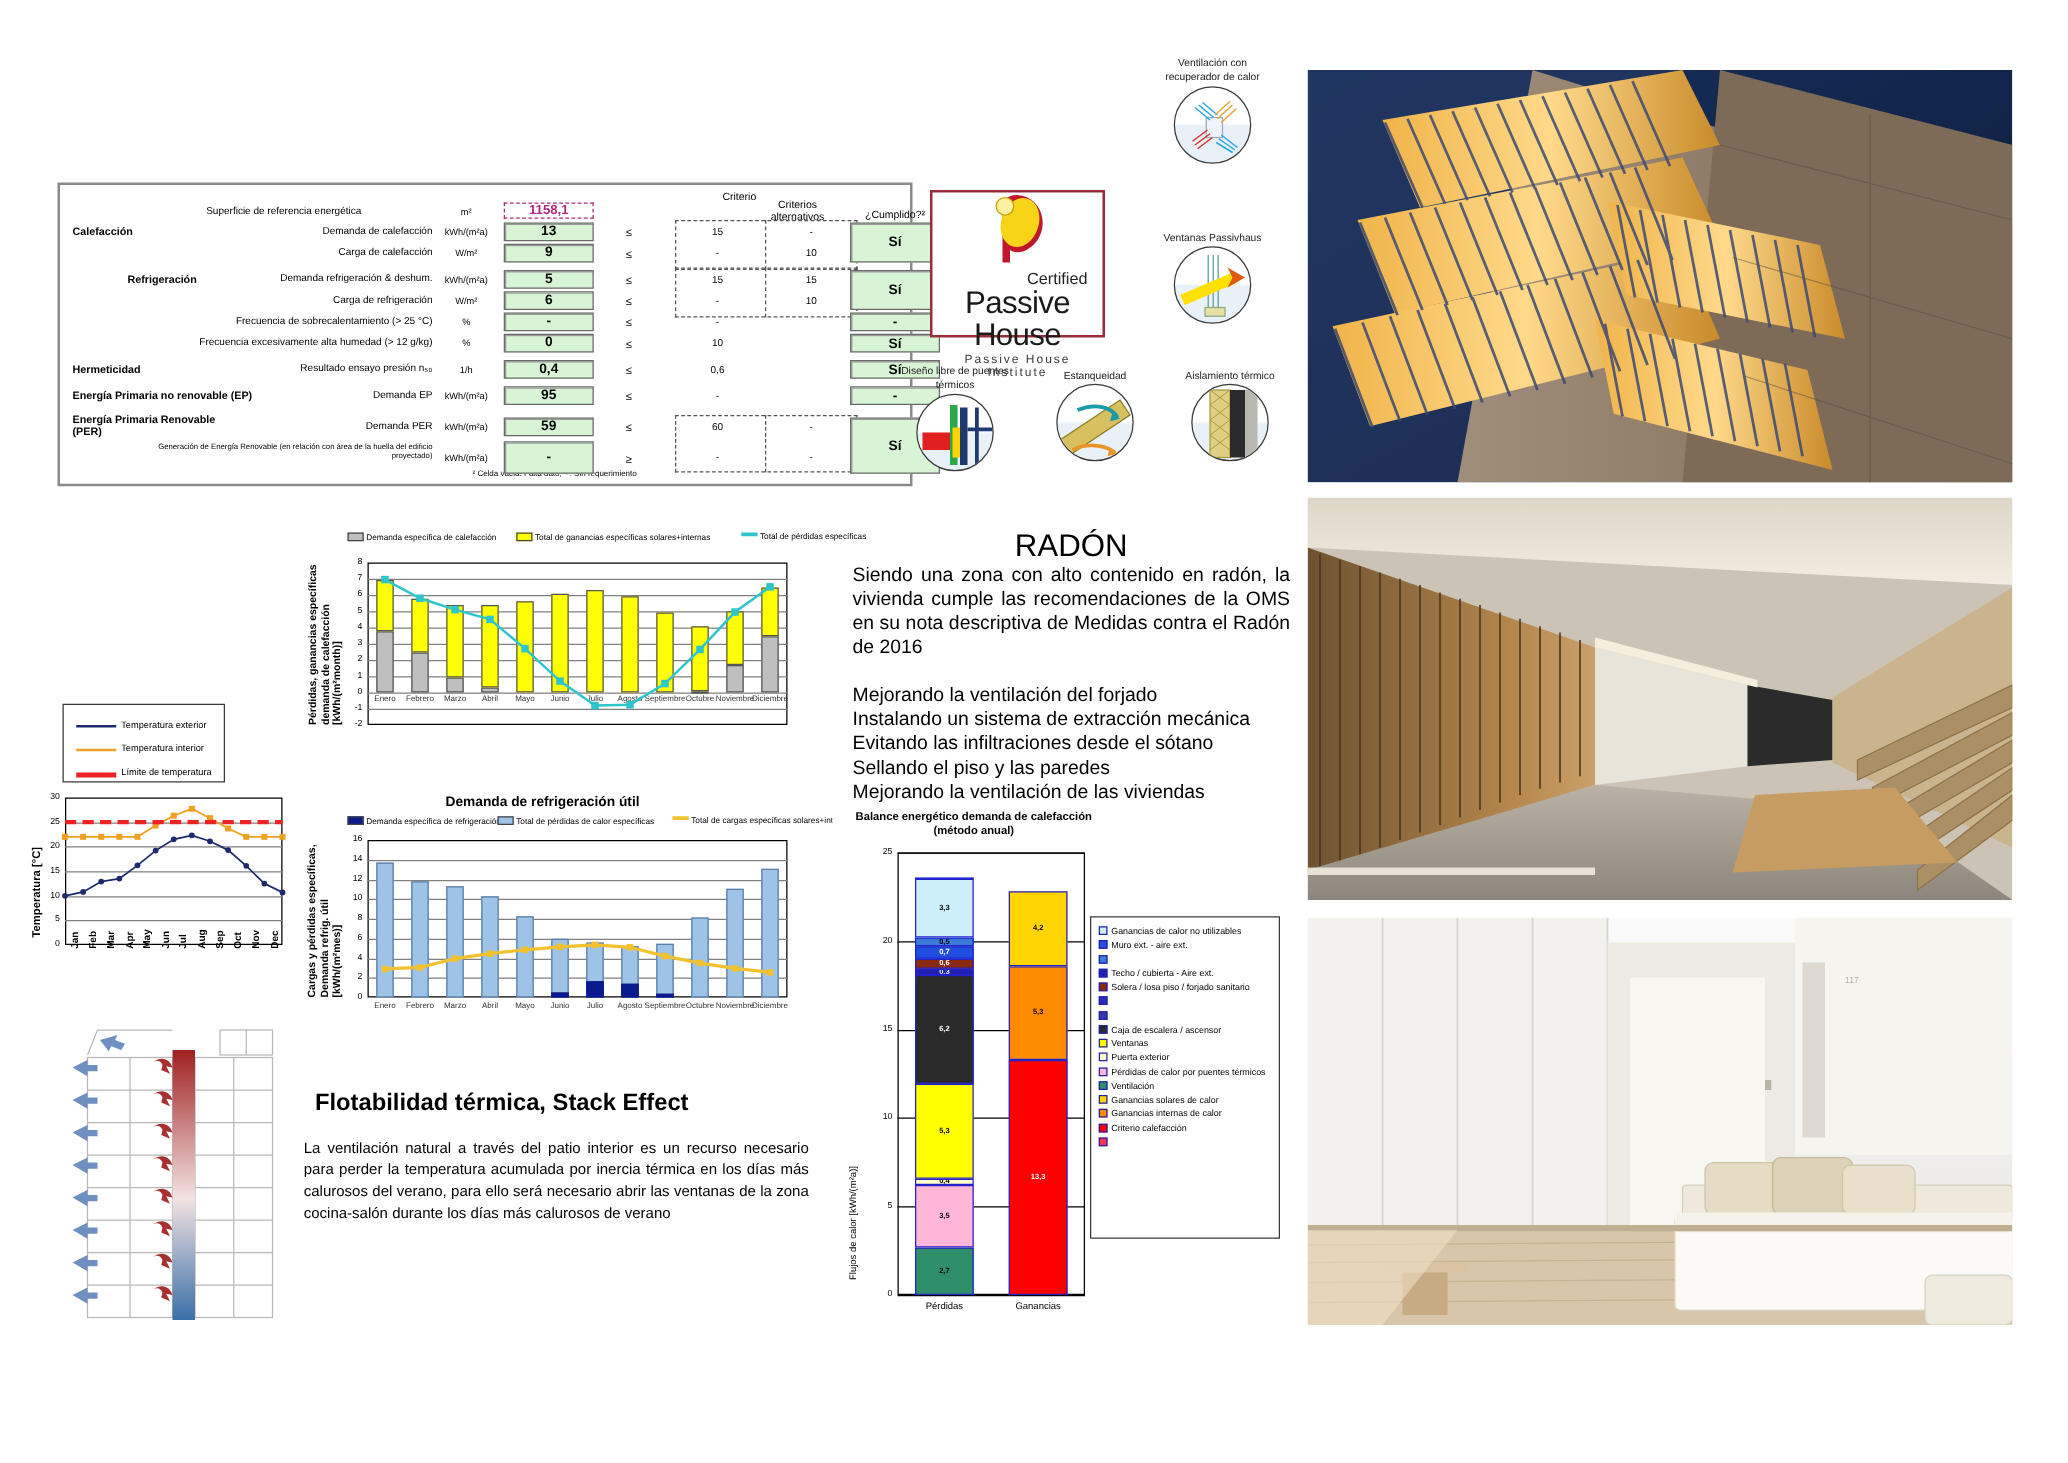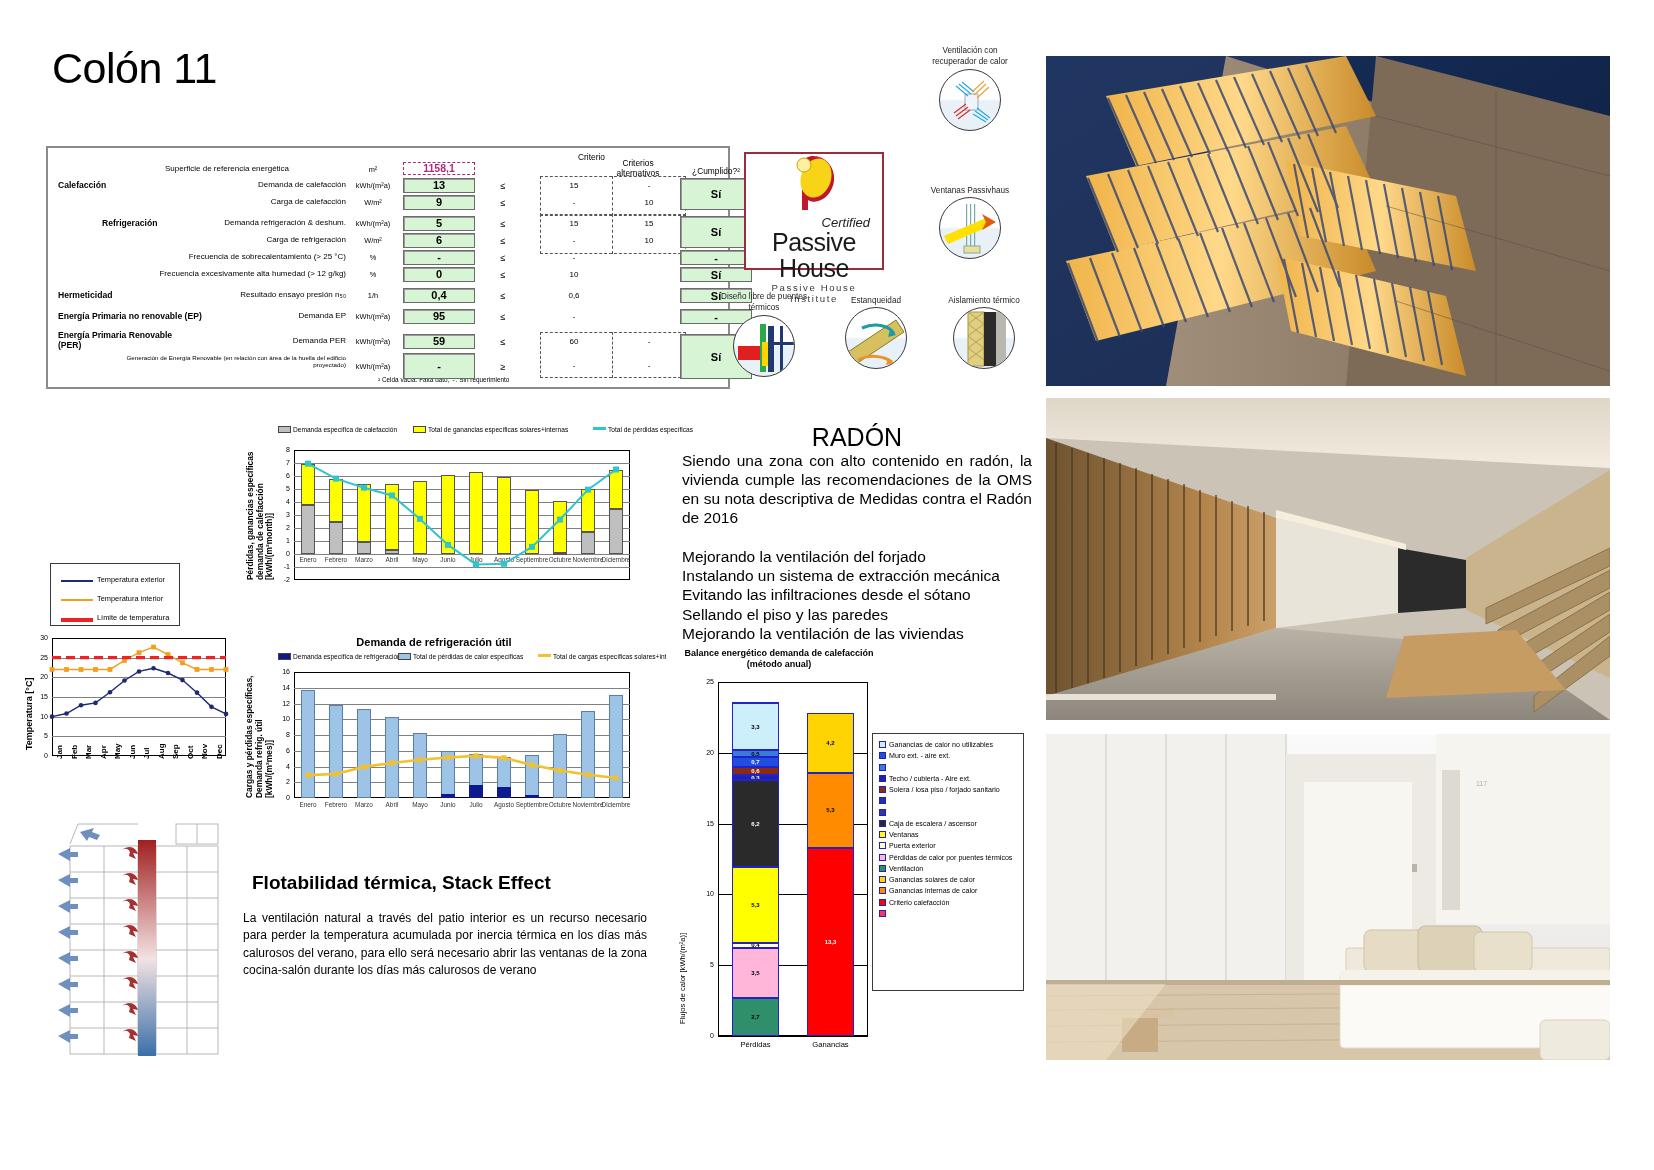--- a/index.html
+++ b/index.html
@@ -58,21 +58,21 @@
   #crit-head2 { position:absolute; left:540px; top:10px; width:100px; text-align:center; font-size:8.4px;}
   #cumplido-head { position:absolute; left:628px; top:18px; width:80px; text-align:center; font-size:8.4px;}
   #footnote { position:absolute; left:330px; top:228px; font-size:6.4px; }
 
   
   #phi-logo {
     left:744px; top:152px; width:140px; height:118px;
     border:2px solid #9b2d3a; background:#fff;
   }
   #phi-logo .mark { position:relative; width:100%; height:62px; }
-  #phi-logo .certified { font-size:13px; text-align:right; padding-right:12px; color:#222; line-height:1;font-style:italic;}
+  #phi-logo .certified { font-size:13px; text-align:right; padding-right:12px; color:#222; line-height:1;}
   #phi-logo .ph { font-size:25px; text-align:center; color:#1a1a1a; letter-spacing:-0.5px; line-height:1.05; }
   #phi-logo .phi { font-size:9.6px; text-align:center; color:#3b3b3b; letter-spacing:1.6px; }
 
   
   .circ-item { position:absolute; text-align:center; }
   .circ-cap { font-size:8.2px; line-height:1.15; margin-bottom:2px; color:#222; }
   .circ {
     width:62px; height:62px; border-radius:50%;
     border:1px solid #3a3a3a; margin:0 auto;
     background:linear-gradient(#ffffff 48%, #e8f0f8 52%);
@@ -118,21 +118,20 @@
   #balance-legend .br { font-size:7.1px; line-height:1.59; white-space:nowrap; }
   #balance-legend .bsw { display:inline-block; width:7px; height:7px; border:1px solid #2222aa; vertical-align:-1px; margin-right:3px;}
 
   
   .photo { position:absolute; overflow:hidden; }
 </style>
 </head>
 <body>
 
 <div class="abs" id="title-block">
-  <div class="line1">Colón 11</div>
 </div>
 
 <div class="abs" id="phpp-table">
   <div class="phpp-grid" id="phpp-grid">
     <div id="crit-head2">Criterios</div>
     <div id="crit-head2" style="top:20px">alternativos</div>
     <div id="crit-head1" style="top:4px;text-align:right;">Criterio</div>
     <div id="cumplido-head">¿Cumplido?²</div>
     <div id="footnote">² Celda vacía: Falta dato; '-': Sin requerimiento</div>
   <div class="rowlabel" style="left: 60px; top: 17px; width: 238px; text-align: center; font-size: 8px; line-height: 1;">Superficie de referencia energética</div>

